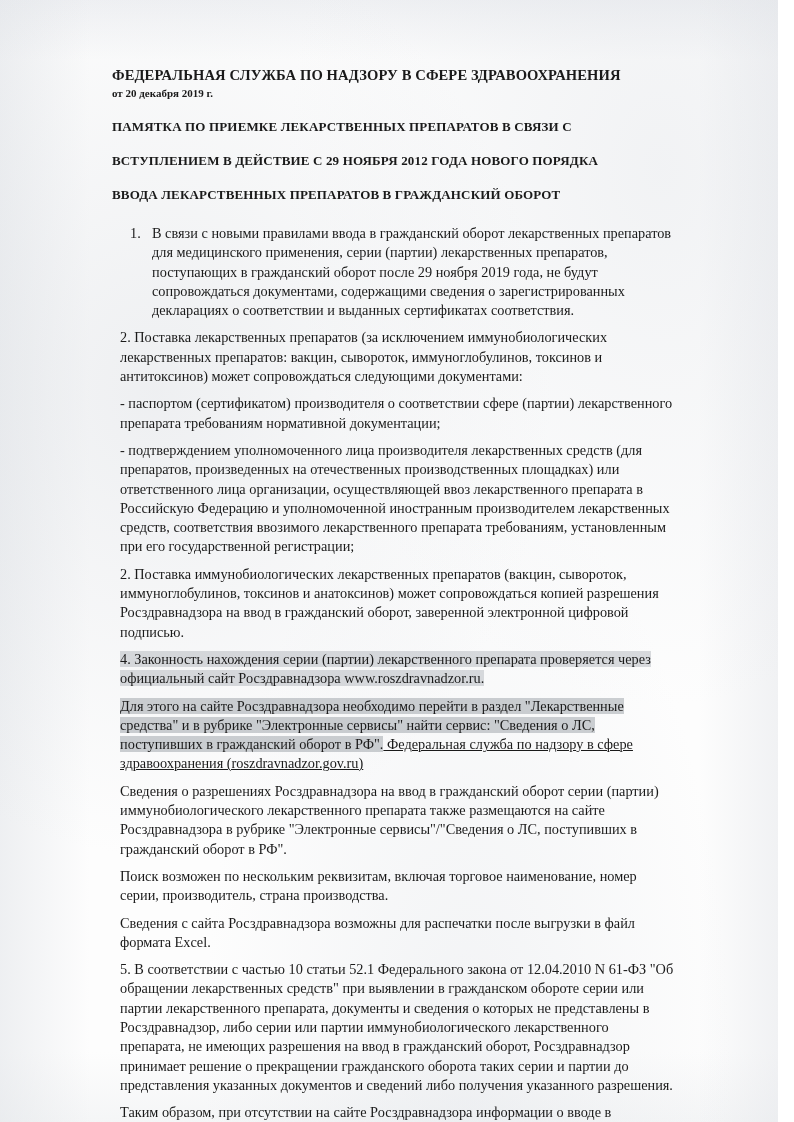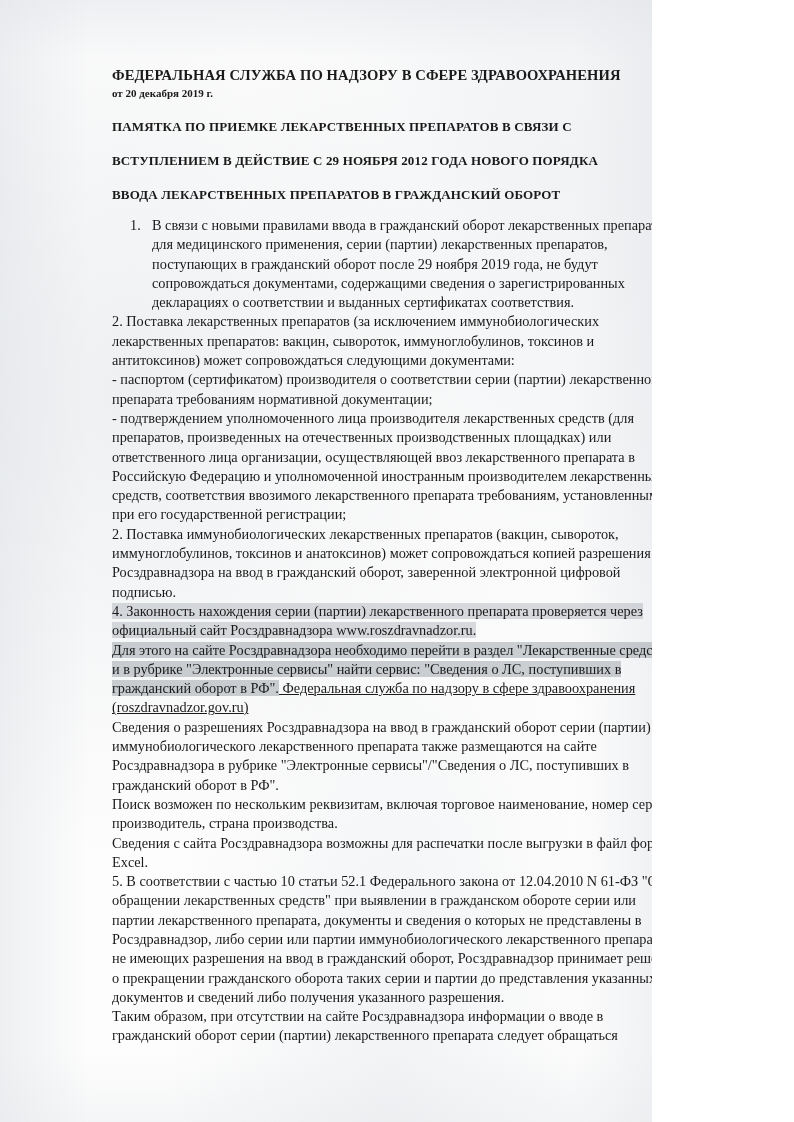--- a/index.html
+++ b/index.html
@@ -2,21 +2,21 @@
 <html><head>
 <meta charset="utf-8">
 <style>
   html, body {
     margin: 0;
     padding: 0;
     background: #ffffff;
   }
   .page {
     position: relative;
-    width: 652px;
+    width: 778px;
     height: 1122px;
     background: #fdfdfd;
     overflow: hidden;
     font-family: "Liberation Serif", serif;
     color: #1a1a1a;
   }
   
   .scan-tint {
     position: absolute;
     inset: 0;
@@ -55,21 +55,21 @@
     margin-bottom: 14px;
   }
   .title-line {
     font-weight: bold;
     font-size: 13px;
     line-height: 19px;
     margin-bottom: 15px;
     letter-spacing: 0.15px;
   }
   .title-line.last {
-    margin-bottom: 12px;
+    margin-bottom: 20px;
   }
   .body-block {
     font-size: 14.3px;
     line-height: 19.3px;
     text-align: left;
   }
   .numbered {
     display: flex;
     margin-bottom: 0;
   }
@@ -78,21 +78,21 @@
     flex: 0 0 34px;
     text-align: left;
     padding-left: 18px;
     box-sizing: border-box;
   }
   .numbered .txt {
     flex: 1 1 auto;
     padding-left: 6px;
   }
   .para {
-    margin: 0;
+    margin: 8px;
     padding: 0;
   }
   .hl {
     background: rgba(150,156,162,0.35);
     box-decoration-break: clone;
     -webkit-box-decoration-break: clone;
   }
   .hl-strong {
     background: rgba(135,142,150,0.42);
     box-decoration-break: clone;
@@ -120,21 +120,21 @@
     <div class="title-line last">ВВОДА ЛЕКАРСТВЕННЫХ ПРЕПАРАТОВ В ГРАЖДАНСКИЙ ОБОРОТ</div>
 
     <div class="body-block">
 
       <div class="numbered">
         <div class="num">1.</div>
         <div class="txt">В связи с новыми правилами ввода в гражданский оборот лекарственных препаратов для медицинского применения, серии (партии) лекарственных препаратов, поступающих в гражданский оборот после 29 ноября 2019 года, не будут сопровождаться документами, содержащими сведения о зарегистрированных декларациях о соответствии и выданных сертификатах соответствия.</div>
       </div>
 
       <p class="para">2. Поставка лекарственных препаратов (за исключением иммунобиологических лекарственных препаратов: вакцин, сывороток, иммуноглобулинов, токсинов и антитоксинов) может сопровождаться следующими документами:</p>
-      <p class="para">- паспортом (сертификатом) производителя о соответствии серии (партии) лекарственного препарата требованиям нормативной документации;</p>
+      <p class="para">- паспортом (сертификатом) производителя о соответствии сфере (партии) лекарственного препарата требованиям нормативной документации;</p>
       <p class="para">- подтверждением уполномоченного лица производителя лекарственных средств (для препаратов, произведенных на отечественных производственных площадках) или ответственного лица организации, осуществляющей ввоз лекарственного препарата в Российскую Федерацию и уполномоченной иностранным производителем лекарственных средств, соответствия ввозимого лекарственного препарата требованиям, установленным при его государственной регистрации;</p>
       <p class="para">2. Поставка иммунобиологических лекарственных препаратов (вакцин, сывороток, иммуноглобулинов, токсинов и анатоксинов) может сопровождаться копией разрешения Росздравнадзора на ввод в гражданский оборот, заверенной электронной цифровой подписью.</p>
 
       <p class="para"><span class="hl">4. Законность нахождения серии (партии) лекарственного препарата проверяется через официальный сайт Росздравнадзора www.roszdravnadzor.ru.</span></p>
       <p class="para"><span class="hl-strong">Для этого на сайте Росздравнадзора необходимо перейти в раздел "Лекарственные средства" и в рубрике "Электронные сервисы" найти сервис: "Сведения о ЛС, поступивших в гражданский оборот в РФ".</span><span class="underline"> Федеральная служба по надзору в сфере здравоохранения (roszdravnadzor.gov.ru)</span></p>
 
       <p class="para">Сведения о разрешениях Росздравнадзора на ввод в гражданский оборот серии (партии) иммунобиологического лекарственного препарата также размещаются на сайте Росздравнадзора в рубрике "Электронные сервисы"/"Сведения о ЛС, поступивших в гражданский оборот в РФ".</p>
       <p class="para">Поиск возможен по нескольким реквизитам, включая торговое наименование, номер серии, производитель, страна производства.</p>
       <p class="para">Сведения с сайта Росздравнадзора возможны для распечатки после выгрузки в файл формата Excel.</p>
       <p class="para">5. В соответствии с частью 10 статьи 52.1 Федерального закона от 12.04.2010 N 61-ФЗ "Об обращении лекарственных средств" при выявлении в гражданском обороте серии или партии лекарственного препарата, документы и сведения о которых не представлены в Росздравнадзор, либо серии или партии иммунобиологического лекарственного препарата, не имеющих разрешения на ввод в гражданский оборот, Росздравнадзор принимает решение о прекращении гражданского оборота таких серии и партии до представления указанных документов и сведений либо получения указанного разрешения.</p>

